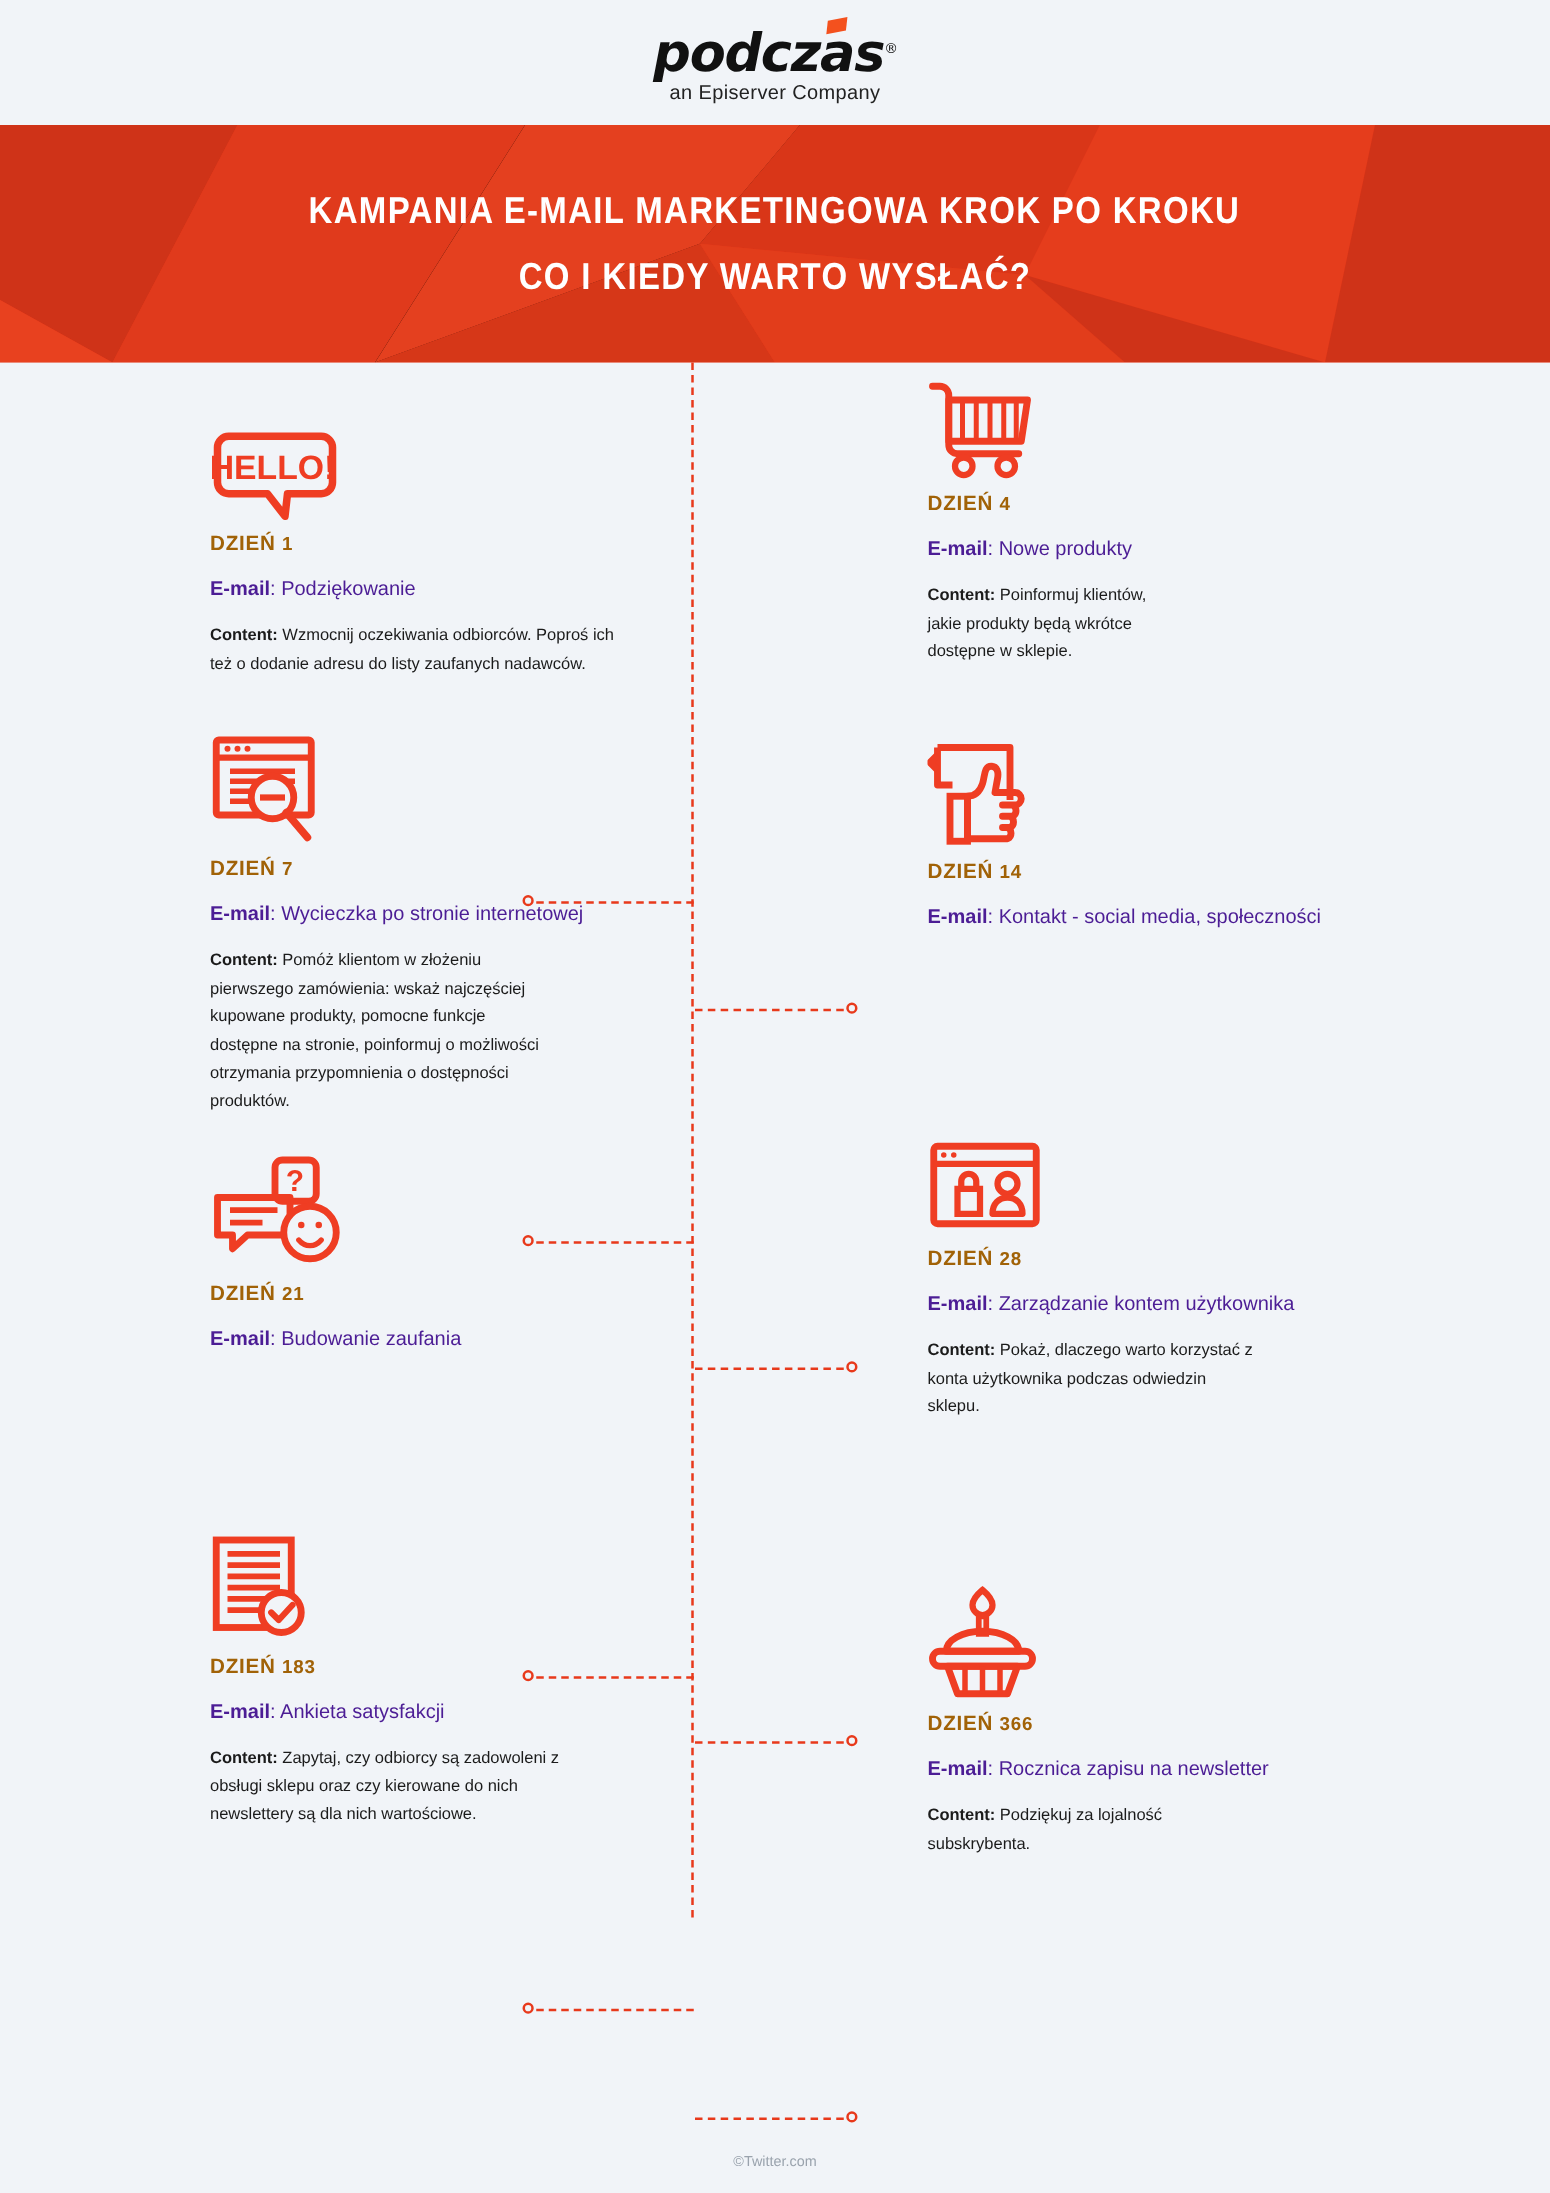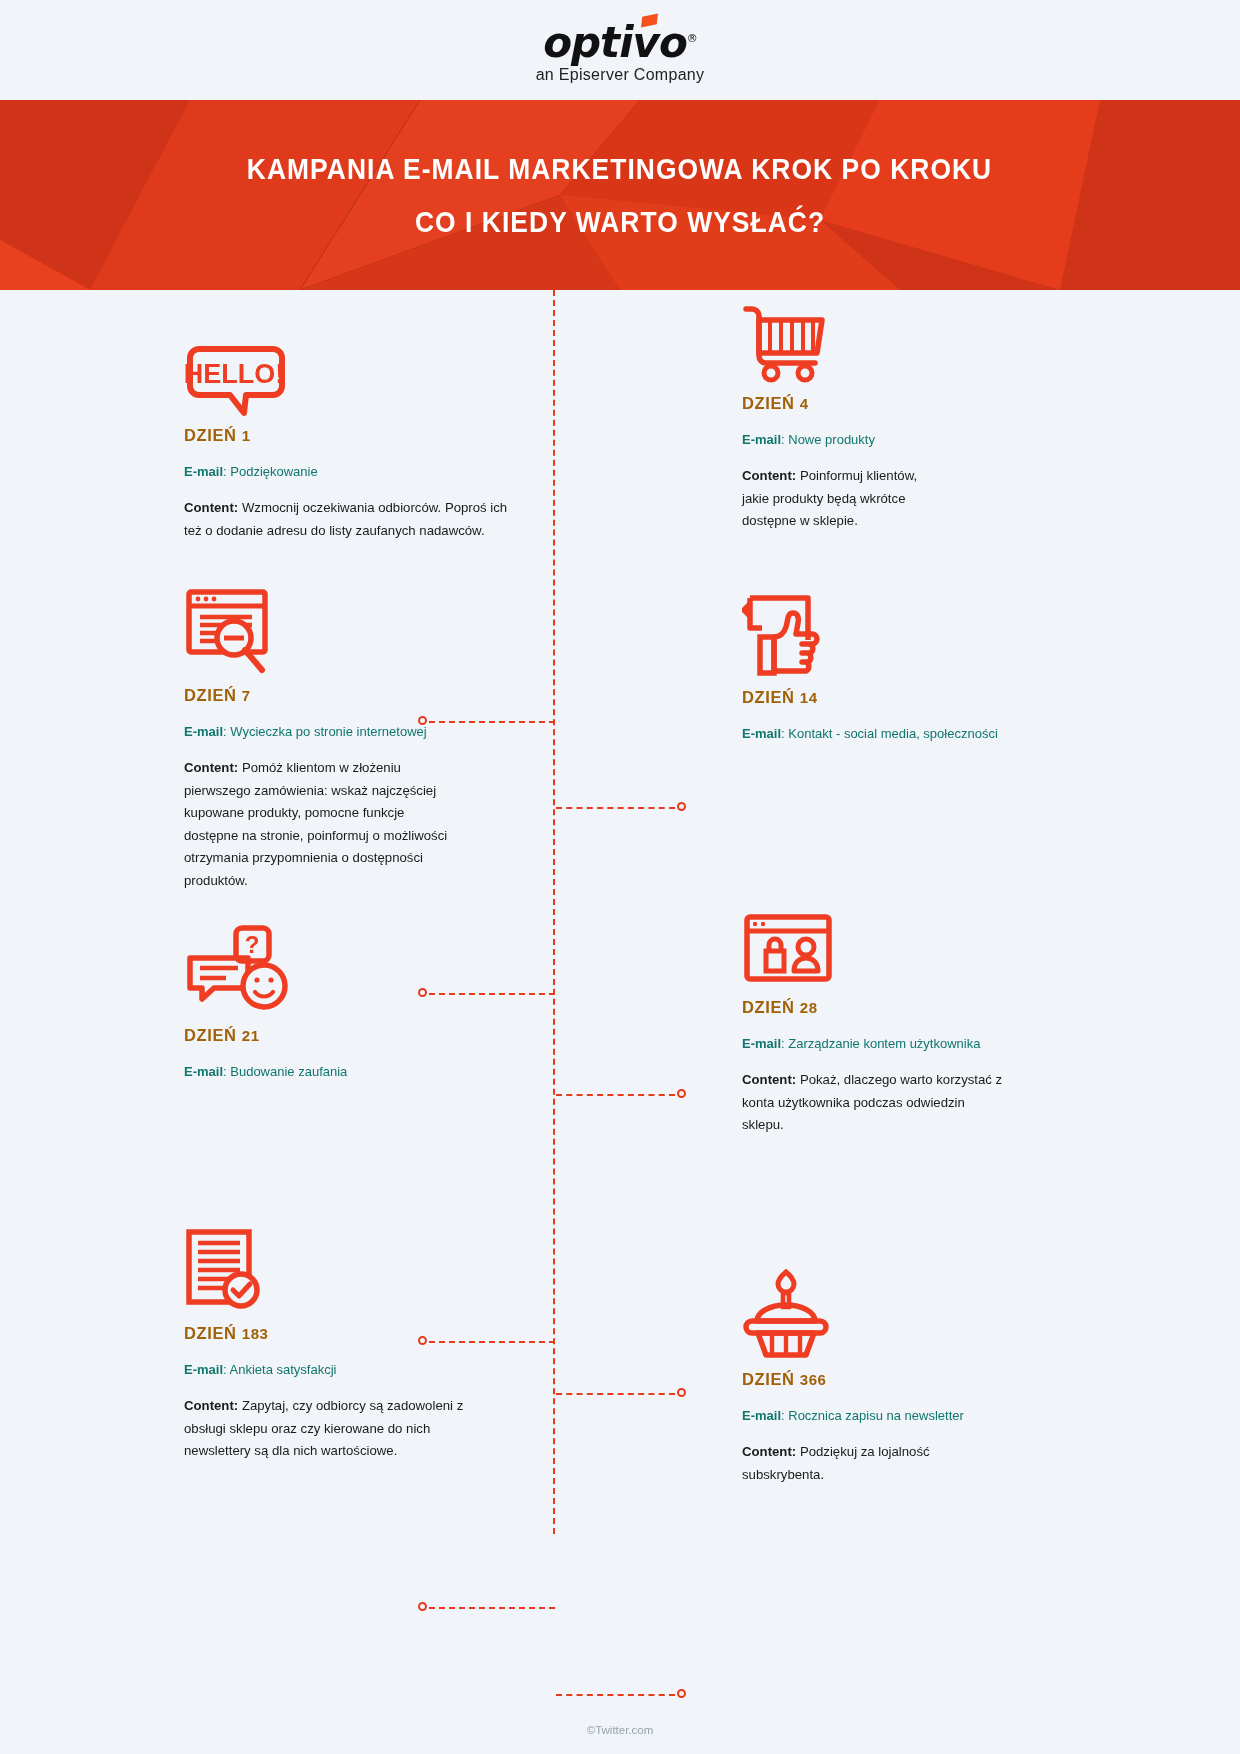--- a/index.html
+++ b/index.html
@@ -45,31 +45,31 @@
   }
   .banner h1{font-size:30px;}
   .banner h2{font-size:30px;}
   
   .timeline{position:relative;height:1420px;}
   .spine{
     position:absolute;left:553px;top:0;width:0;height:1244px;
     border-left:2px dashed #e8391b;
   }
   .block{position:absolute;width:330px;}
-  .block.left{left:184px;}
+  .block.left{left:168px;}
   .block.right{left:742px;}
   .icon-wrap{height:86px;display:flex;align-items:flex-end;margin-bottom:10px;}
   .icon-wrap svg{display:block;}
   .day{
     color:#a16207;font-weight:bold;font-size:16.5px;letter-spacing:.6px;
     margin:0 0 16px 0;text-transform:uppercase;
   }
   .day .num{font-size:15px;}
   .line{
-    font-size:13px;color:#0f766e;line-height:22px;margin:0 0 14px 0;
+    font-size:16px;color:#4c1d95;line-height:22px;margin:0 0 14px 0;
   }
   .line b{font-weight:bold;}
   .para{
     font-size:13.2px;color:#1b1b1b;line-height:22.5px;margin:0;
   }
   
   .conn{position:absolute;height:2px;}
   .conn .dash{position:absolute;top:0;height:0;border-top:2px dashed #e8391b;}
   .conn .dot{
     position:absolute;top:-5px;width:9px;height:9px;border-radius:50%;
@@ -84,21 +84,21 @@
     position:absolute;left:0;right:0;bottom:18px;text-align:center;
     font-size:11.5px;color:#9aa3ad;
   }
 </style>
 </head>
 <body>
 
 <div class="logobar">
   <div class="logo">
     <div class="logo-word">
-      <span>optivo</span><span class="reg">®</span>
+      <span>podczas</span><span class="reg">®</span>
       <span class="logo-tick"></span>
     </div>
     <div class="logo-sub">an Episerver Company</div>
   </div>
 </div>
 
 <div class="banner">
   <svg viewBox="0 0 1240 190" preserveAspectRatio="none">
     <polygon points="0,0 190,0 90,190 0,140" fill="#cf3318"></polygon>
     <polygon points="190,0 420,0 300,190 90,190" fill="#e03a1c"></polygon>

